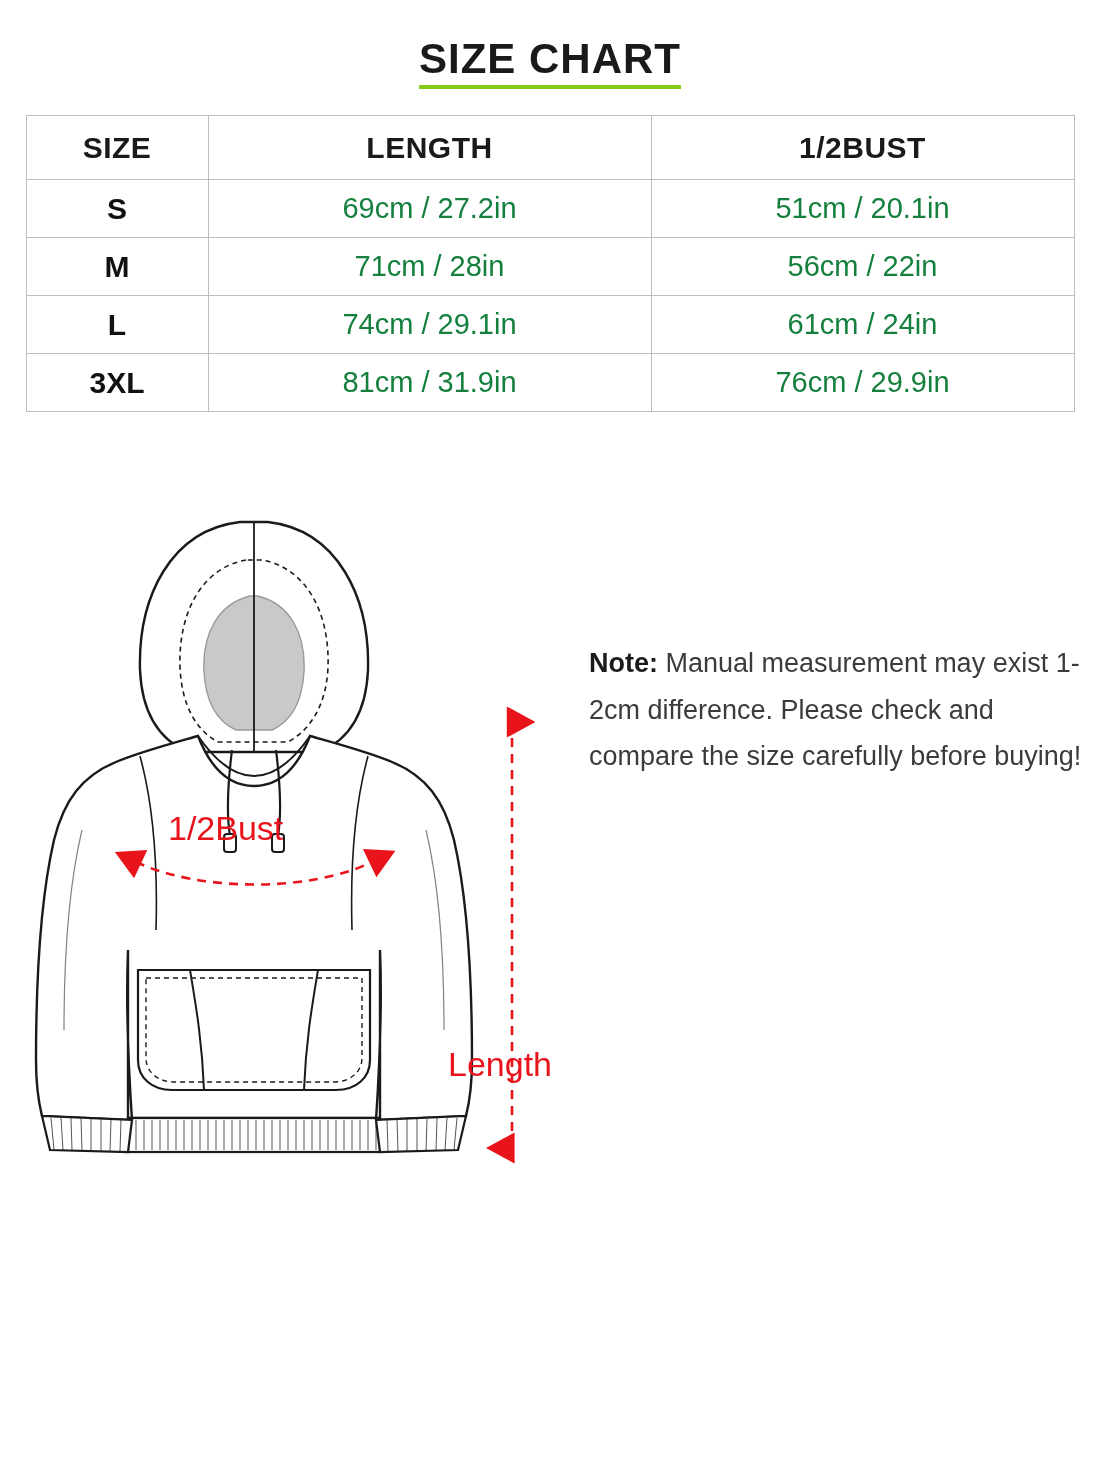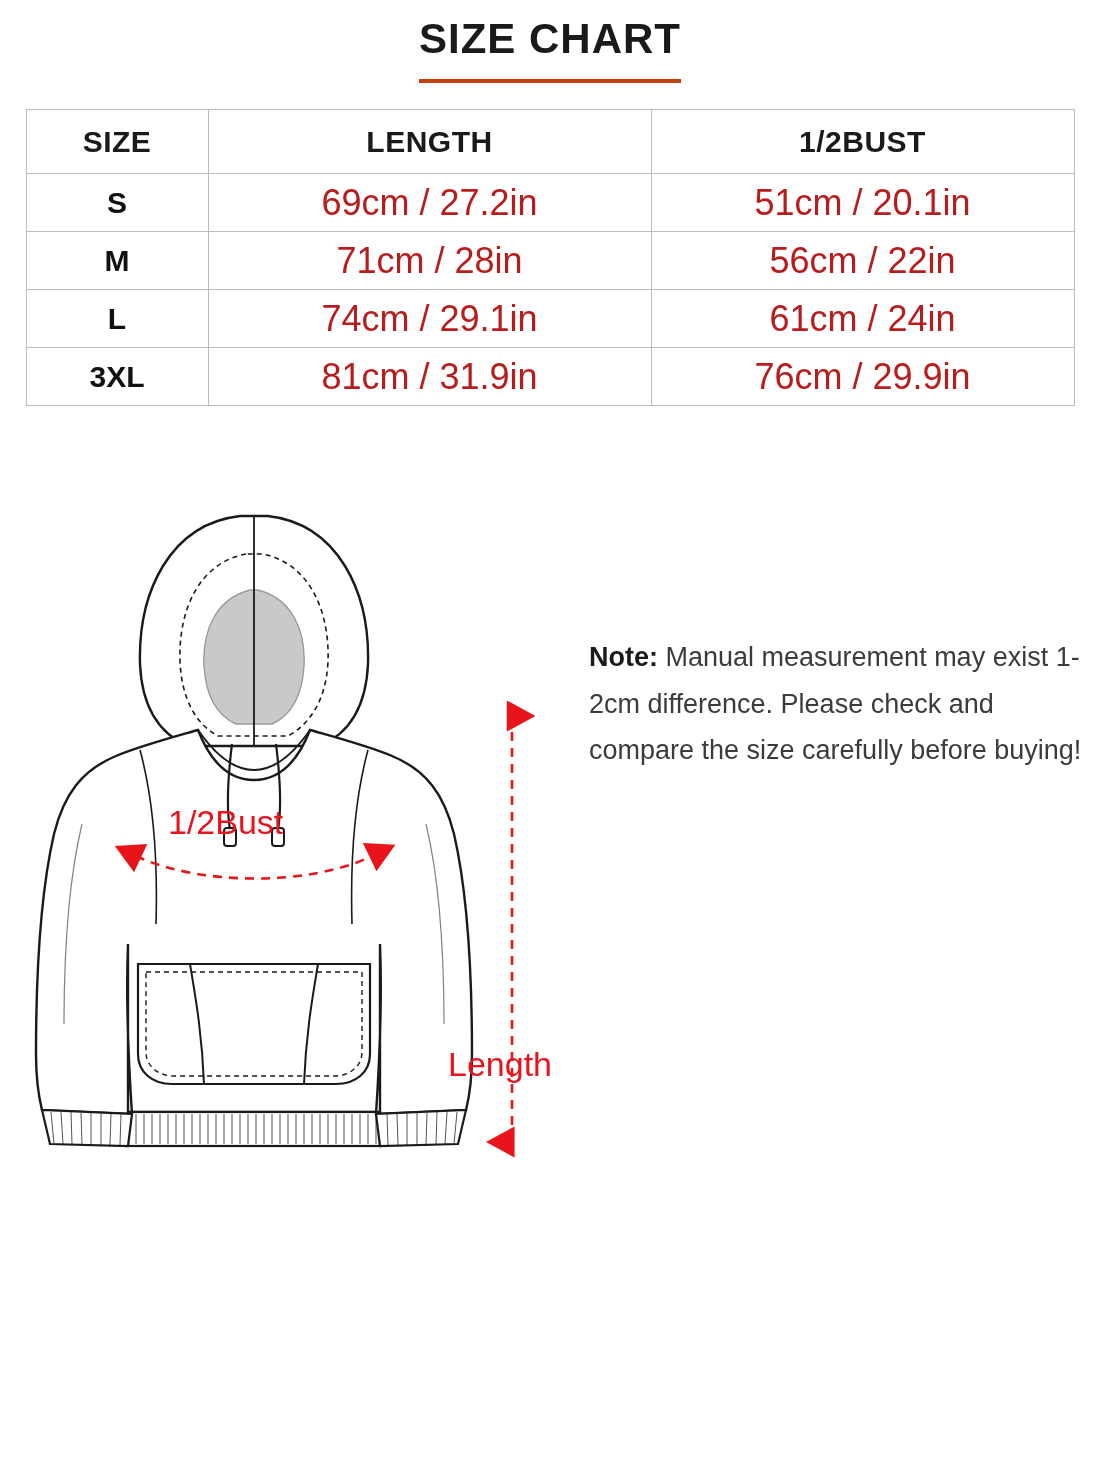--- a/index.html
+++ b/index.html
@@ -14,24 +14,24 @@
     color: #1a1a1a;
     position: relative;
     overflow: hidden;
   }
 
   .page-title {
     text-align: center;
     font-size: 42px;
     font-weight: bold;
     letter-spacing: 1px;
-    margin-top: 15px;
+    margin-top: 35px;
     display: inline-block;
-    border-bottom: 4px solid #c2410c;
-    padding-bottom: 16px;
+    border-bottom: 4px solid #84cc16;
+    padding-bottom: 2px;
     line-height: 1.15;
   }
   .title-wrap {
     text-align: center;
   }
 
   table.size-table {
     border-collapse: collapse;
     width: 1048px;
     margin: 26px auto 12px auto;
@@ -44,22 +44,22 @@
     padding: 0;
   }
   table.size-table th {
     height: 63px;
     font-size: 30px;
     font-weight: bold;
     letter-spacing: 0.5px;
   }
   table.size-table td {
     height: 57px;
-    font-size: 36px;
-    color: #b91c1c;
+    font-size: 29px;
+    color: #15803d;
   }
   table.size-table td.size-cell {
     font-size: 30px;
     font-weight: bold;
     color: #111;
   }
   col.c1 { width: 182px; }
   col.c2 { width: 443px; }
   col.c3 { width: 423px; }
 

